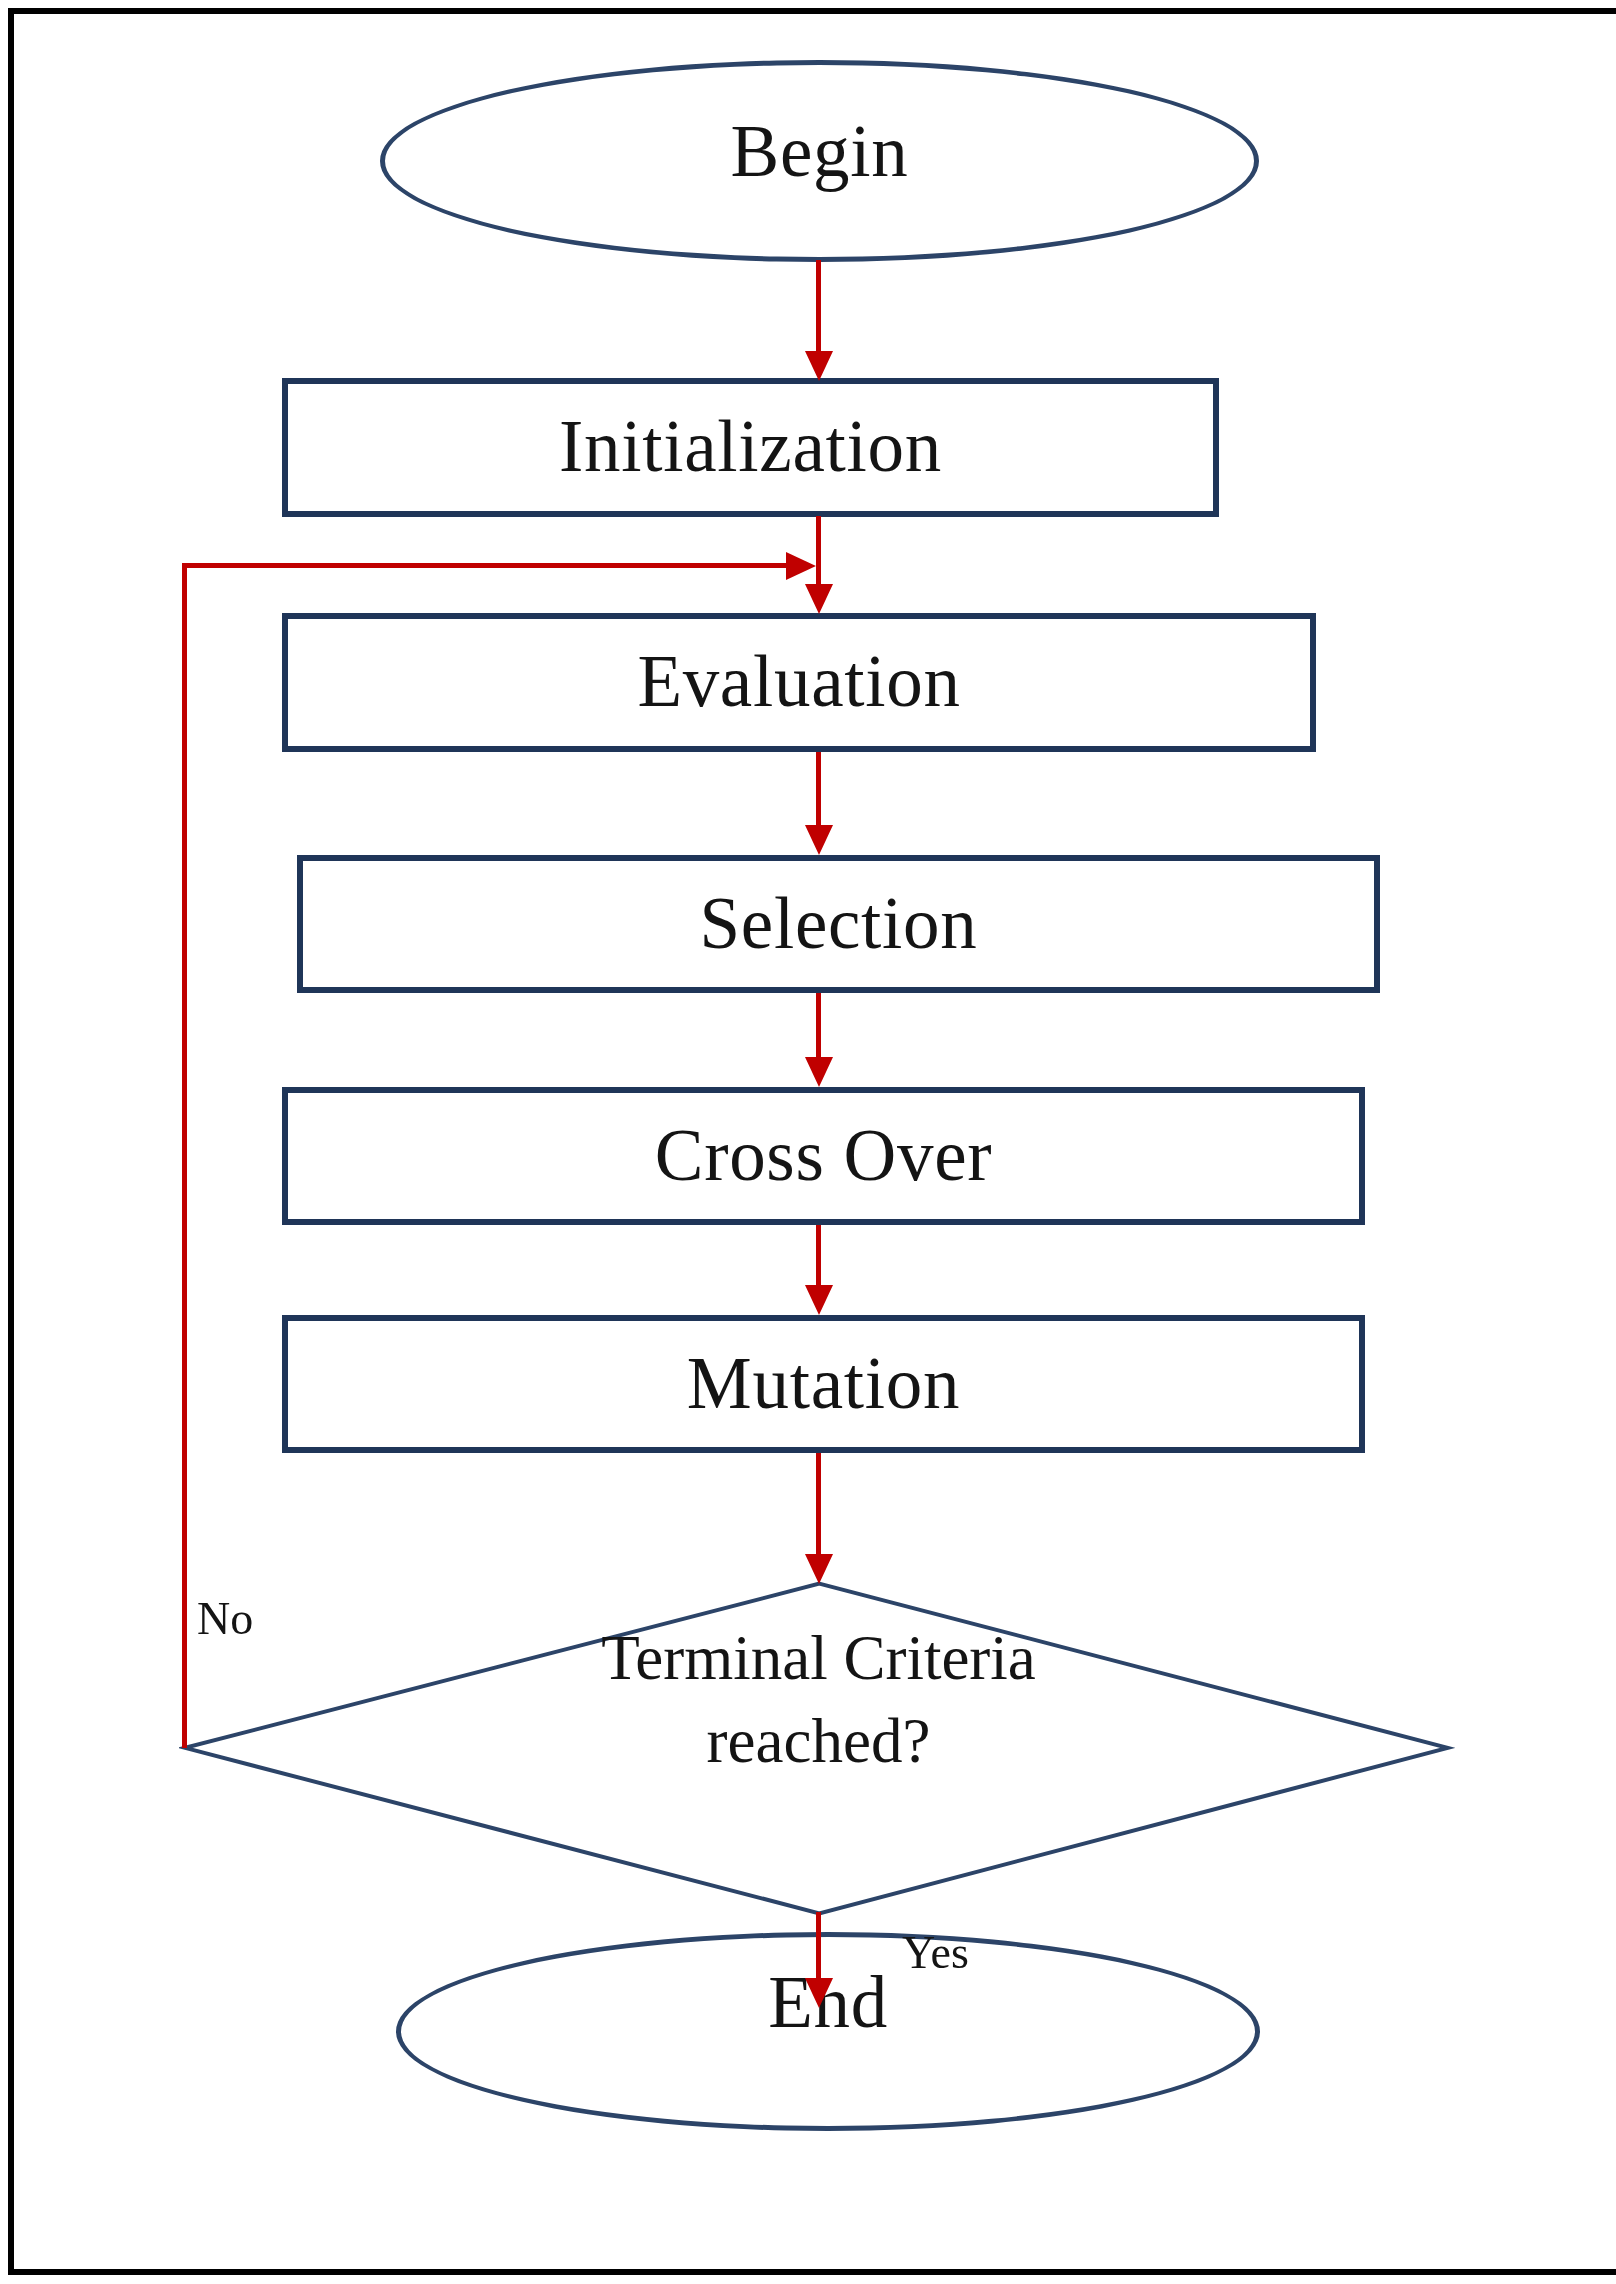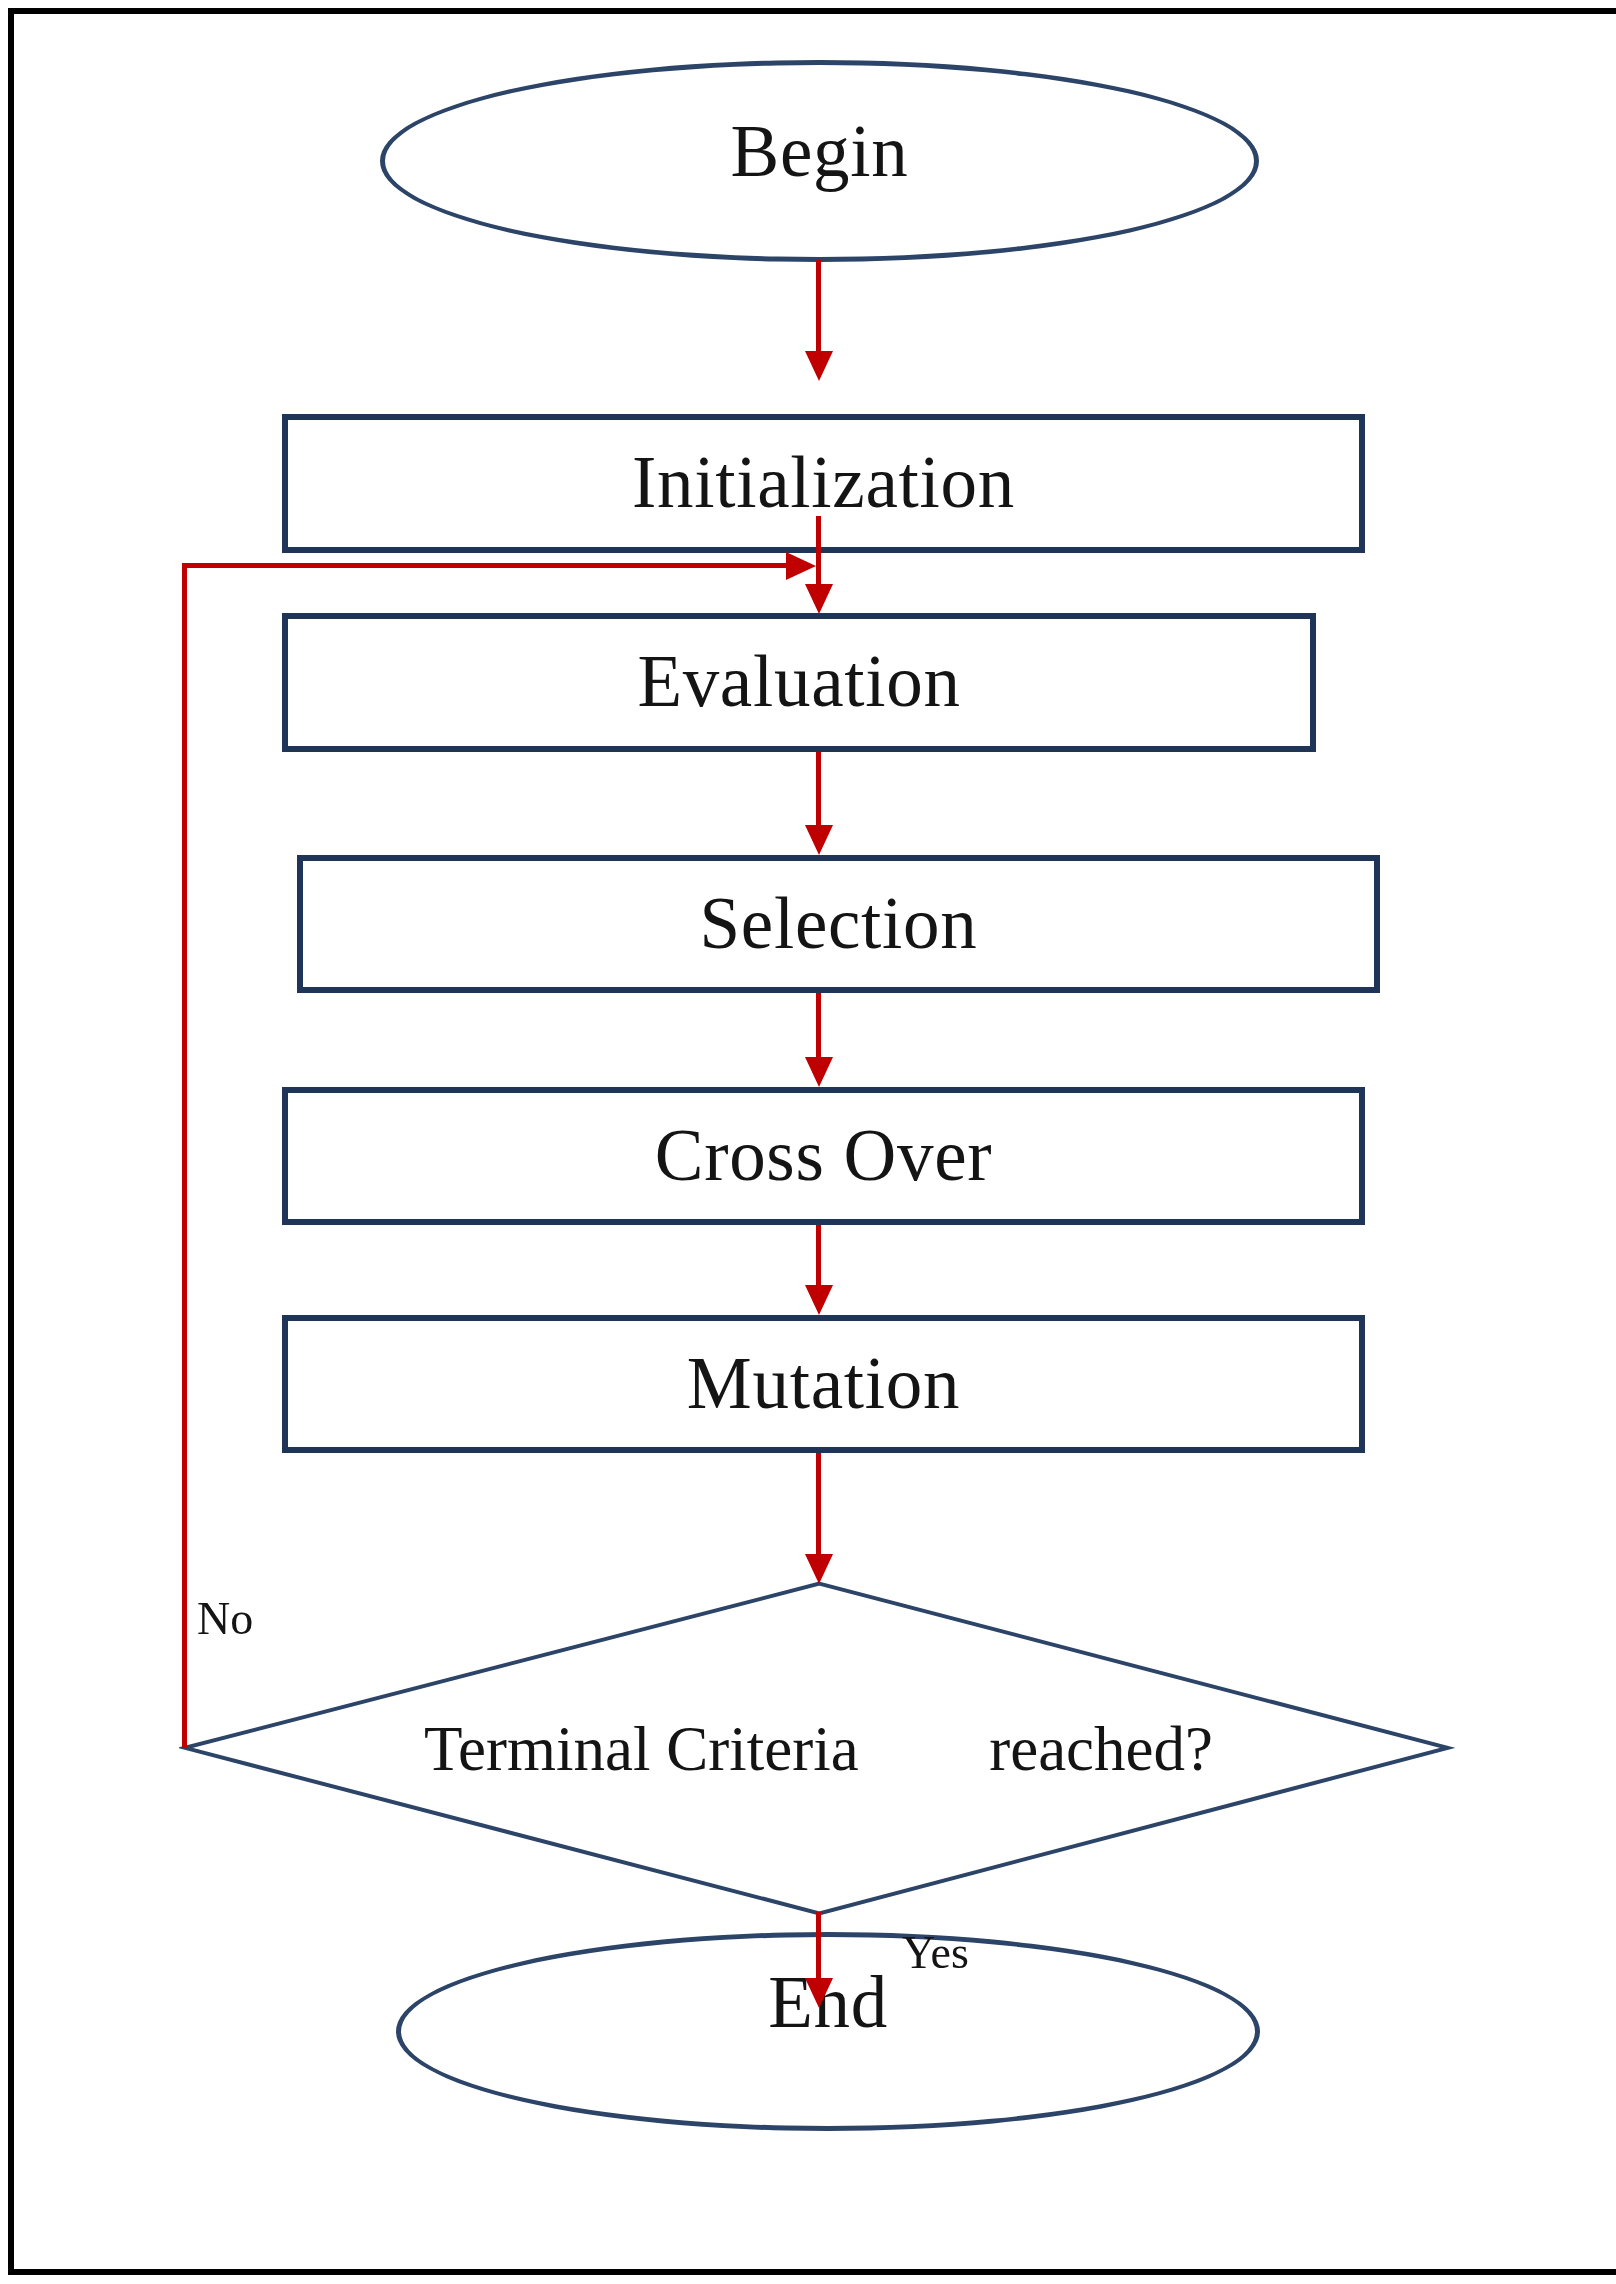--- a/index.html
+++ b/index.html
@@ -26,36 +26,36 @@
   .vline{position:absolute;width:5.3px;background:#c00000;}
   .hline{position:absolute;height:5.3px;background:#c00000;}
   .arrow-down{position:absolute;width:0;height:0;
     border-left:14px solid transparent;border-right:14px solid transparent;
     border-top:30.5px solid #c00000;}
   .arrow-right{position:absolute;width:0;height:0;
     border-top:14px solid transparent;border-bottom:14px solid transparent;
     border-left:30.5px solid #c00000;}
   .diamond-svg{position:absolute;left:179px;top:1579px;}
   .diamond-label{position:absolute;left:424px;top:1617px;width:789px;height:265px;
-    display:flex;flex-direction:row;align-items:center;justify-content:space-between;
+    display:flex;flex-direction:column;align-items:center;justify-content:flex-start;
     text-align:center;font-size:63px;line-height:1.32;}
   .edge-label{position:absolute;font-size:46px;line-height:1;text-align:right;}
 </style>
 </head>
 <body>
 
 <div class="canvas">
 
   <div class="frame"></div>
 
   <div class="node ellipse" style="left:380px;top:60px;width:879px;height:202px;">
     <span class="lbl">Begin</span>
   </div>
 
-  <div class="node rect" style="left:282px;top:378px;width:1083px;height:139px;margin-top:36px;">
+  <div class="node rect" style="left:282px;top:378px;width:937px;height:139px;">
     <span class="lbl">Initialization</span>
   </div>
 
   <div class="node rect" style="left:282px;top:613px;width:1034px;height:139px;">
     <span class="lbl">Evaluation</span>
   </div>
 
   <div class="node rect" style="left:297px;top:855px;width:1083px;height:138px;">
     <span class="lbl">Selection</span>
   </div>

